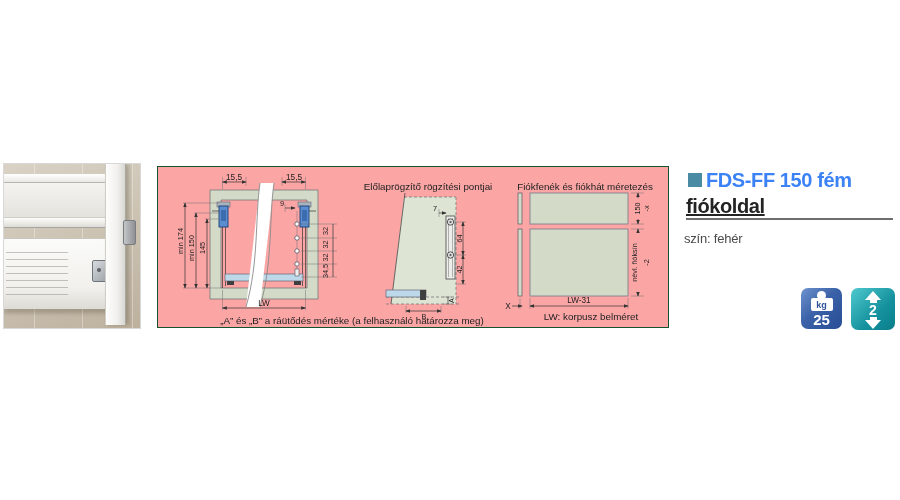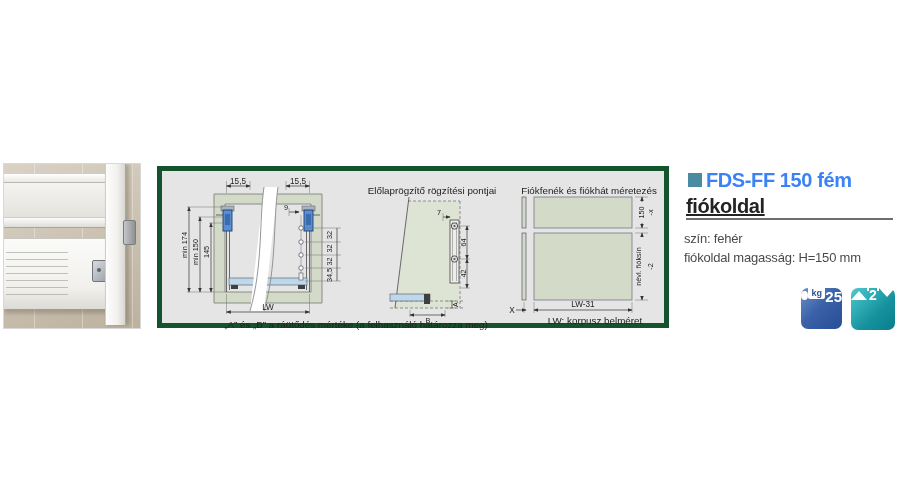--- a/index.html
+++ b/index.html
@@ -15,38 +15,38 @@
   .ph-rail-mid{left:0;top:53px;width:114px;height:9px;background:linear-gradient(#fcfcfb,#dedcd7);border-top:1px solid #cfcdc8;border-bottom:1px solid #a7a5a0;}
   .ph-body{left:0;top:74px;width:111px;height:70px;background:linear-gradient(#fbfbf9 0%,#f1f0ec 70%,#dddbd5 100%);border-top:1px solid #c8c6c0;}
   .ph-grooves{left:2px;top:82px;width:62px;height:54px;background:repeating-linear-gradient(to bottom,rgba(0,0,0,0) 0 6px,rgba(150,148,140,.55) 6px 7px);}
   .ph-clip{left:88px;top:96px;width:24px;height:20px;background:linear-gradient(135deg,#d8dbde,#8d949c);border:1px solid #6f757c;border-radius:2px;}
   .ph-clip-dot{width:4px;height:4px;border-radius:50%;background:#5d6369;position:absolute;}
   .ph-front{left:101px;top:0;width:19px;height:161px;background:linear-gradient(90deg,#fdfdfc 0%,#f1f0ed 60%,#d8d6d1 100%);border-left:1px solid #cfcdc8;border-right:1px solid #a9a7a2;box-shadow:3px 0 4px rgba(90,80,60,.35);}
   .ph-handle{left:119px;top:56px;width:11px;height:23px;background:linear-gradient(90deg,#c4c6c8,#8e9194);border:1px solid #7a7d80;border-radius:2px;}
   .ph-shadow{left:0;top:143px;width:112px;height:6px;background:rgba(60,50,35,.28);filter:blur(2px);}
 
   
-  .diagbox{left:157px;top:166px;width:512px;height:162px;border:5px solid #14532d;background:#e5e5e5;box-sizing:border-box;}
+  .diagbox{left:157px;top:166px;width:512px;height:162px;border:1px solid #14532d;background:#fca5a5;box-sizing:border-box;}
   svg .dl{stroke:#333;stroke-width:.7;fill:none;}
   svg .ex{stroke:#707070;stroke-width:.5;fill:none;}
   svg .dash{stroke:#7a7a7a;stroke-width:.8;stroke-dasharray:3 2;fill:none;}
   svg text{fill:#222;}
   .t7{font-size:7.3px;}
   .t8{font-size:8.2px;}
   .t10{font-size:9.8px;}
 
   
   .bullet{left:688px;top:173px;width:14px;height:14px;background:#4a8ba3;}
   .title1{left:706px;top:169px;font-size:20px;font-weight:bold;color:#3b82f6;letter-spacing:-.4px;white-space:nowrap;}
   .title2{left:686px;top:195px;font-size:20px;font-weight:bold;color:#232323;letter-spacing:-.4px;white-space:nowrap;text-decoration:underline;}
   .rule{left:686px;top:218px;width:207px;height:0;border-top:2px solid #6e6e6e;}
   .desc{left:684px;top:229px;width:215px;font-size:13px;line-height:19px;color:#4a4a4a;letter-spacing:-.2px;}
 
   
-  .badge{border-radius:7px;display:flex;flex-direction:row;color:#fff;}
+  .badge{border-radius:7px;display:flex;flex-direction:column;align-items:center;color:#fff;}
   .badge-load{left:801px;top:288px;width:41px;height:41px;background:linear-gradient(135deg,#6f93cf 0%,#3b62a8 45%,#274e96 100%);padding-top:0;}
   .badge-adj{left:851px;top:288px;width:44px;height:42px;background:linear-gradient(135deg,#4fc9ce 0%,#15929e 60%,#0a7d8b 100%);}
   .kb-knob{width:9px;height:9px;background:#fff;border-radius:50%;margin-top:3px;}
   .kb-body{width:22px;height:13px;background:#fff;border-radius:2px;margin-top:-2px;display:flex;align-items:center;justify-content:center;font-size:9px;font-weight:bold;color:#2d529a;}
   .kb-val{font-size:15px;font-weight:bold;line-height:15px;margin-top:1px;}
   .tri-up{width:0;height:0;border-left:8px solid transparent;border-right:8px solid transparent;border-bottom:9px solid #fff;margin-top:3px;}
   .tri-down{width:0;height:0;border-left:8px solid transparent;border-right:8px solid transparent;border-top:9px solid #fff;}
   .stem{width:7px;height:3px;background:#fff;}
   .adj-val{font-size:14px;font-weight:bold;line-height:14px;margin:0;}
 </style>
@@ -264,21 +264,20 @@
   </g>
 </svg>
 </div>
 
 <div class="abs bullet"></div>
 <div class="abs title1">FDS-FF 150 fém</div>
 <div class="abs title2">fiókoldal</div>
 <div class="abs rule"></div>
 <div class="abs desc">
   <div>szín: fehér</div>
-  <div>fiókoldal magasság: H=150 mm</div>
 </div>
 
 <div class="abs badge badge-load">
   <div class="kb-knob"></div>
   <div class="kb-body">kg</div>
   <div class="kb-val">25</div>
 </div>
 <div class="abs badge badge-adj">
   <div class="tri-up"></div>
   <div class="stem"></div>

